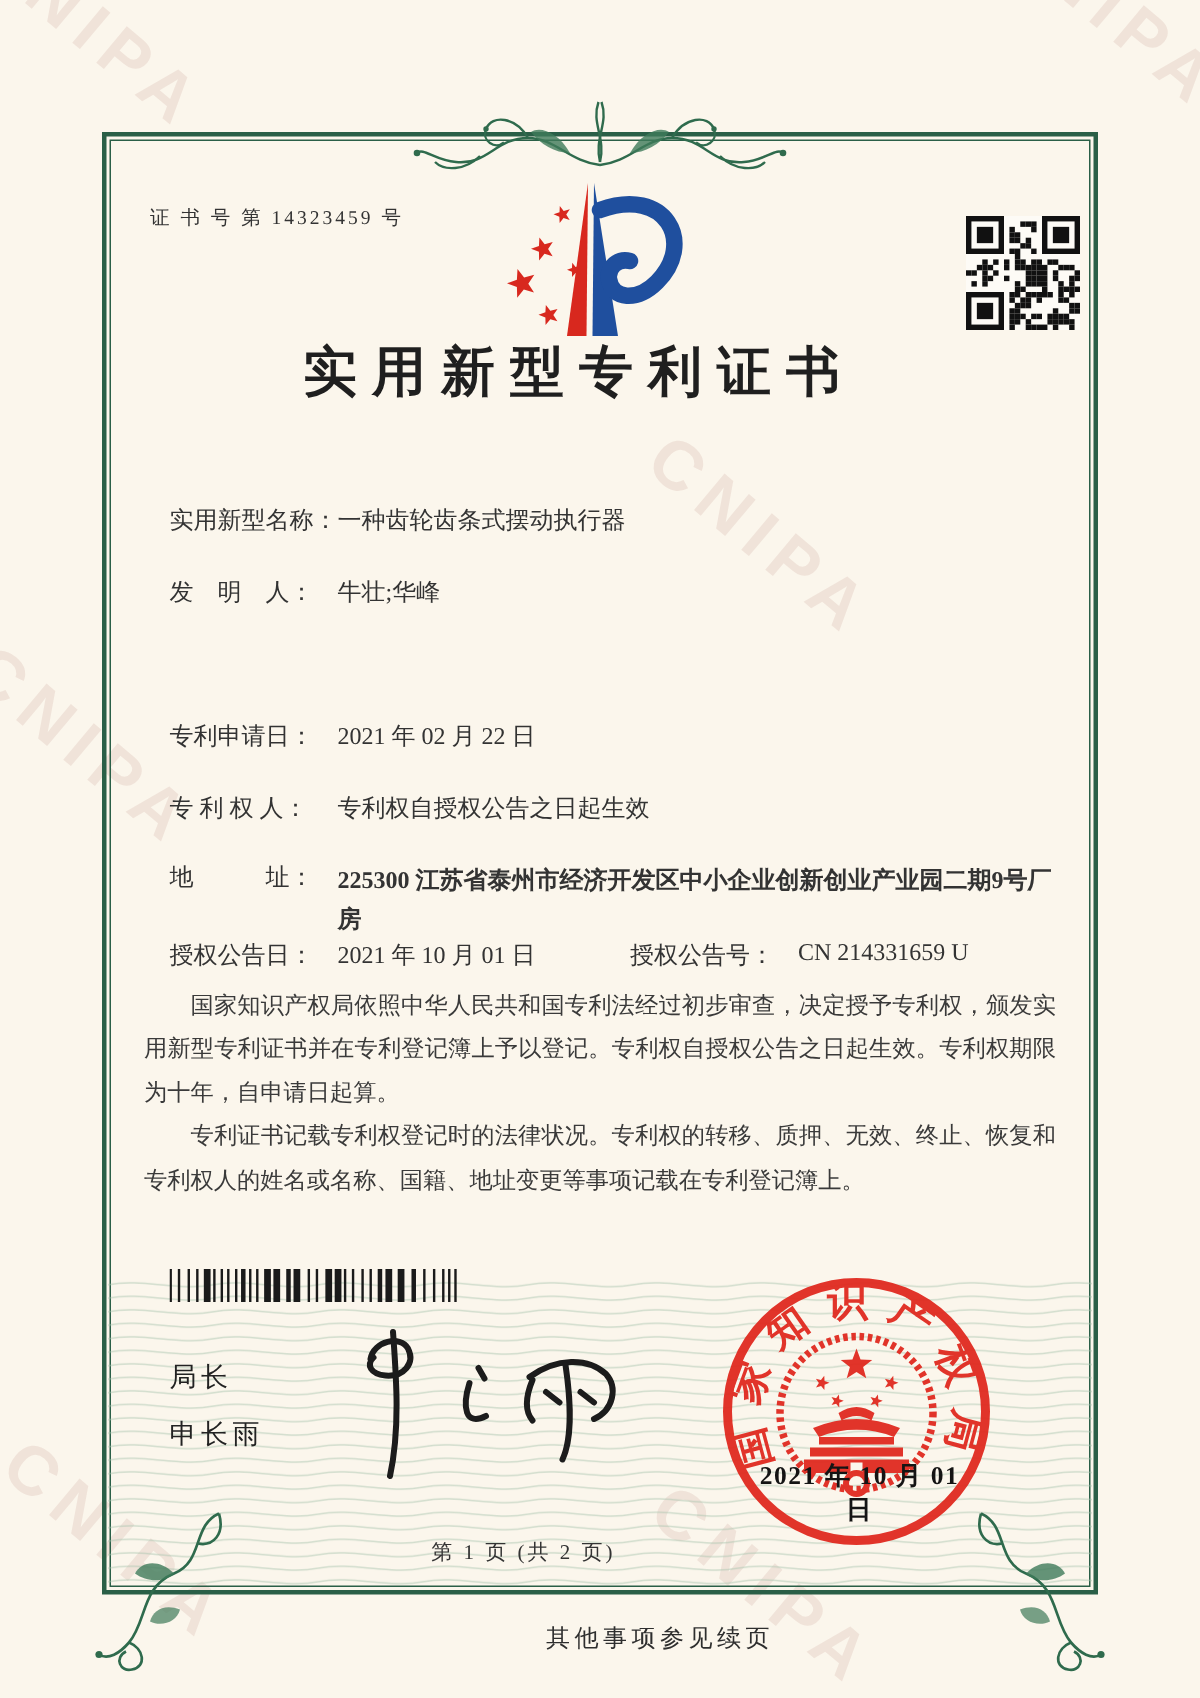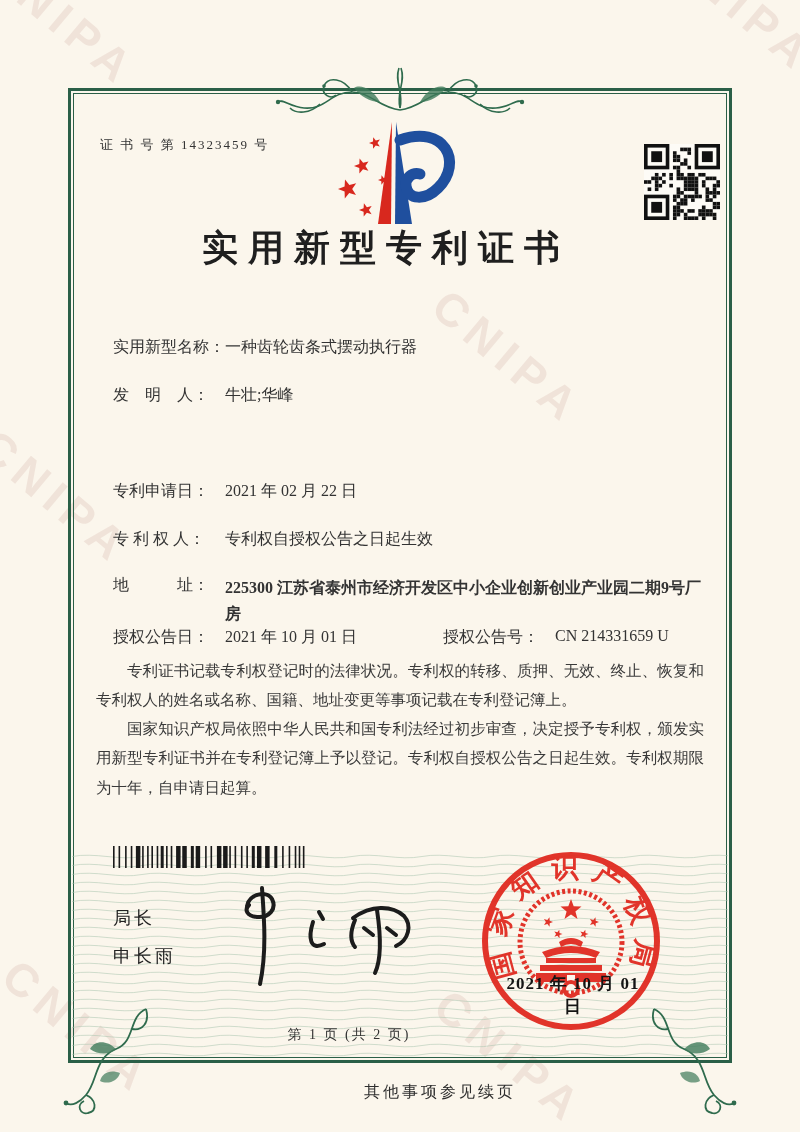--- a/index.html
+++ b/index.html
@@ -271,27 +271,27 @@
   </div>
   <div class="row" style="top:529px;">
     <span class="flabel">专 利 权 人：</span><span class="fvalue">专利权自授权公告之日起生效</span>
   </div>
   <div class="row" style="top:575px;">
     <span class="flabel">地　　　址：</span><span class="fvalue wrap">225300 江苏省泰州市经济开发区中小企业创新创业产业园二期9号厂房</span>
   </div>
   <div class="row" style="top:627px;">
     <span class="flabel">授权公告日：</span><span class="fvalue">2021 年 10 月 01 日</span>
   </div>
-  <div class="row" style="top:627px; left:420px;margin-left:23px;">
+  <div class="row" style="top:627px; left:420px;">
     <span class="flabel">授权公告号：</span><span class="fvalue">CN 214331659 U</span>
   </div>
 
   <div class="paras">
+    <p>国家知识产权局依照中华人民共和国专利法经过初步审查，决定授予专利权，颁发实用新型专利证书并在专利登记簿上予以登记。专利权自授权公告之日起生效。专利权期限为十年，自申请日起算。</p>
     <p>专利证书记载专利权登记时的法律状况。专利权的转移、质押、无效、终止、恢复和专利权人的姓名或名称、国籍、地址变更等事项记载在专利登记簿上。</p>
-    <p>国家知识产权局依照中华人民共和国专利法经过初步审查，决定授予专利权，颁发实用新型专利证书并在专利登记簿上予以登记。专利权自授权公告之日起生效。专利权期限为十年，自申请日起算。</p>
   </div>
 
   <svg id="barcode" style="position:absolute; left:113px; top:846px;" width="200" height="22" viewBox="0 0 200 22">
       <rect x="0" y="0" width="1.6" height="22" fill="#1a1a1a"></rect>
       <rect x="5.546609422564506" y="0" width="1.6" height="22" fill="#1a1a1a"></rect>
       <rect x="12.050953966379165" y="0" width="1.6" height="22" fill="#1a1a1a"></rect>
       <rect x="17.74971880316734" y="0" width="1.6" height="22" fill="#1a1a1a"></rect>
       <rect x="22.88174503445625" y="0" width="4.5" height="22" fill="#1a1a1a"></rect>
       <rect x="29.11743008494377" y="0" width="1.6" height="22" fill="#1a1a1a"></rect>
       <rect x="34.08044356107712" y="0" width="1.6" height="22" fill="#1a1a1a"></rect>

